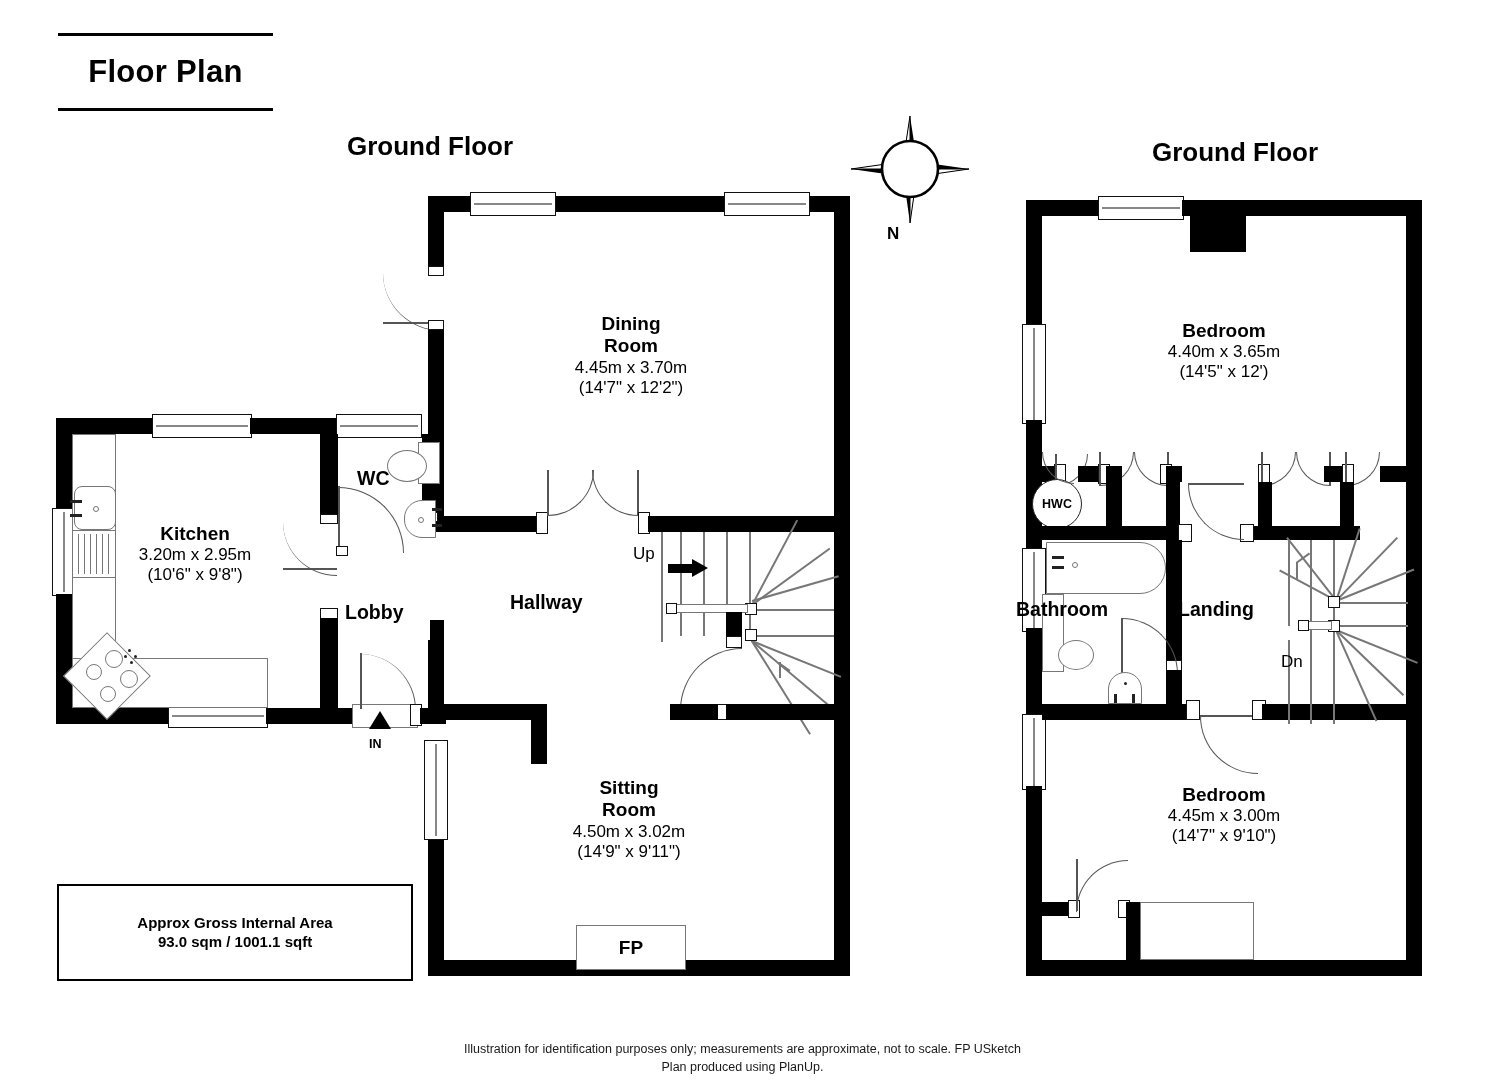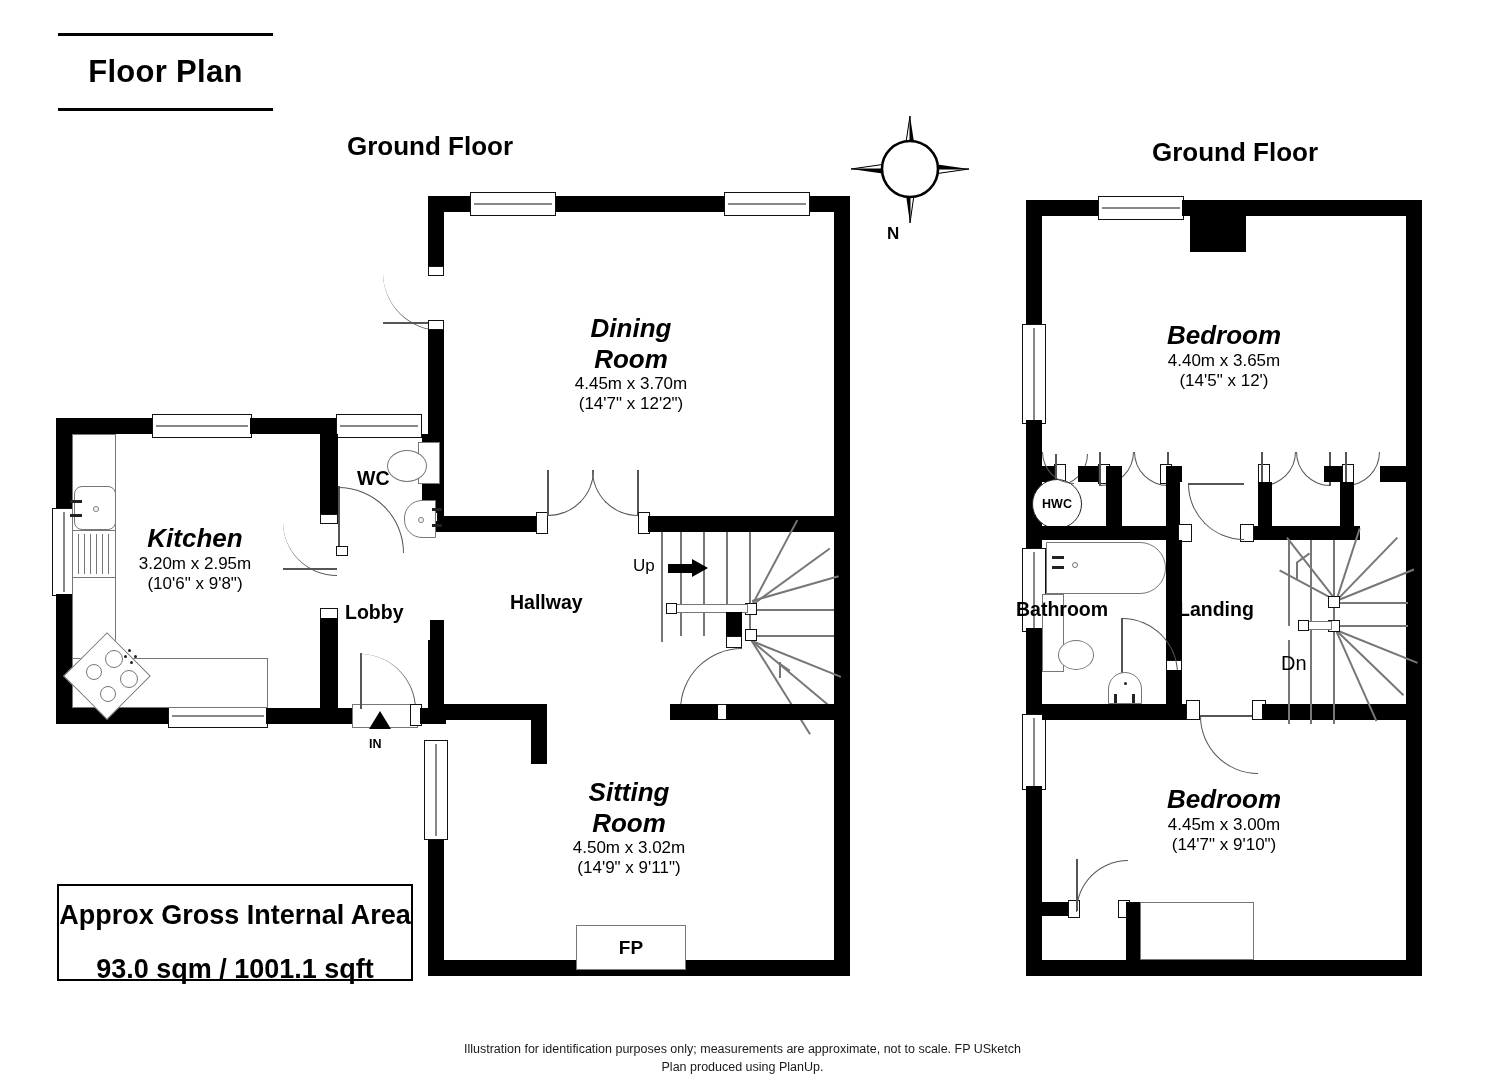--- a/index.html
+++ b/index.html
@@ -60,24 +60,23 @@
     width: 352px;
     height: 93px;
     border: 2px solid #000;
     display: flex;
     flex-direction: column;
     align-items: center;
     justify-content: center;
     line-height: 1.25;
   }
   #area-box .l1, #area-box .l2 {
-    font-size: 27px;
+    font-size: 15px;
     font-weight: bold;
     white-space: nowrap;
-    margin-top: 20px;
   }
 
   
   #footer {
     position: absolute;
     left: 0;
     top: 1040px;
     width: 1485px;
     text-align: center;
     font-size: 12.5px;
@@ -153,23 +152,22 @@
 
   
   .room-label {
     position: absolute;
     text-align: center;
     white-space: nowrap;
     line-height: 1.18;
   }
   .room-label .nm {
     display: block;
-    font-size: 26px;
+    font-size: 19px;
     font-weight: bold;
-    font-style: italic;
   }
   .room-label .dm {
     display: block;
     font-size: 17px;
   }
 
   .plain-label {
     position: absolute;
     font-size: 19.5px;
     font-weight: bold;
@@ -432,21 +430,21 @@
     <div class="leaf" style="left:680px; top:708px; width:62px; height:2px;"></div>
     <div class="jamb" style="left:714px; top:704px; width:14px; height:16px;"></div>
 
     <div class="wall" style="left:670px; top:704px; width:48px; height:16px;"></div>
     <div class="wall" style="left:726px; top:704px; width:110px; height:16px;"></div>
 
     <div id="up-arrow">
       <div class="shaft"></div>
         <div class="head"></div>
     </div>
-    <div class="small-label" style="left:633px; top:556px; font-size:17px;">Up</div>
+    <div class="small-label" style="left:633px; top:544px; font-size:17px;">Up</div>
 
     <div id="fp-box">
       <span class="t">FP</span>
     </div>
 
     <div class="room-label" style="left:536px; top:313px; width:190px;">
       <span class="nm">Dining</span>
       <span class="nm">Room</span>
       <span class="dm">4.45m x 3.70m</span>
       <span class="dm">(14'7" x 12'2")</span>
@@ -598,21 +596,21 @@
     </div>
 
     <div class="room-label" style="left:1120px; top:784px; width:208px;">
       <span class="nm">Bedroom</span>
       <span class="dm">4.45m x 3.00m</span>
       <span class="dm">(14'7" x 9'10")</span>
     </div>
 
     <div class="plain-label" style="left:1016px; top:598px;">Bathroom</div>
     <div class="plain-label" style="left:1178px; top:598px;">Landing</div>
-    <div class="small-label" style="left:1281px; top:652px; font-size:20px;">Dn</div>
+    <div class="small-label" style="left:1281px; top:652px; font-size:17px;">Dn</div>
   </div>
 
   <div id="area-box">
     <span class="l1">Approx Gross Internal Area</span>
     <span class="l2">93.0 sqm / 1001.1 sqft</span>
   </div>
 
   <div id="footer">
     <div>Illustration for identification purposes only; measurements are approximate, not to scale. FP USketch</div>
     <div>Plan produced using PlanUp.</div>

